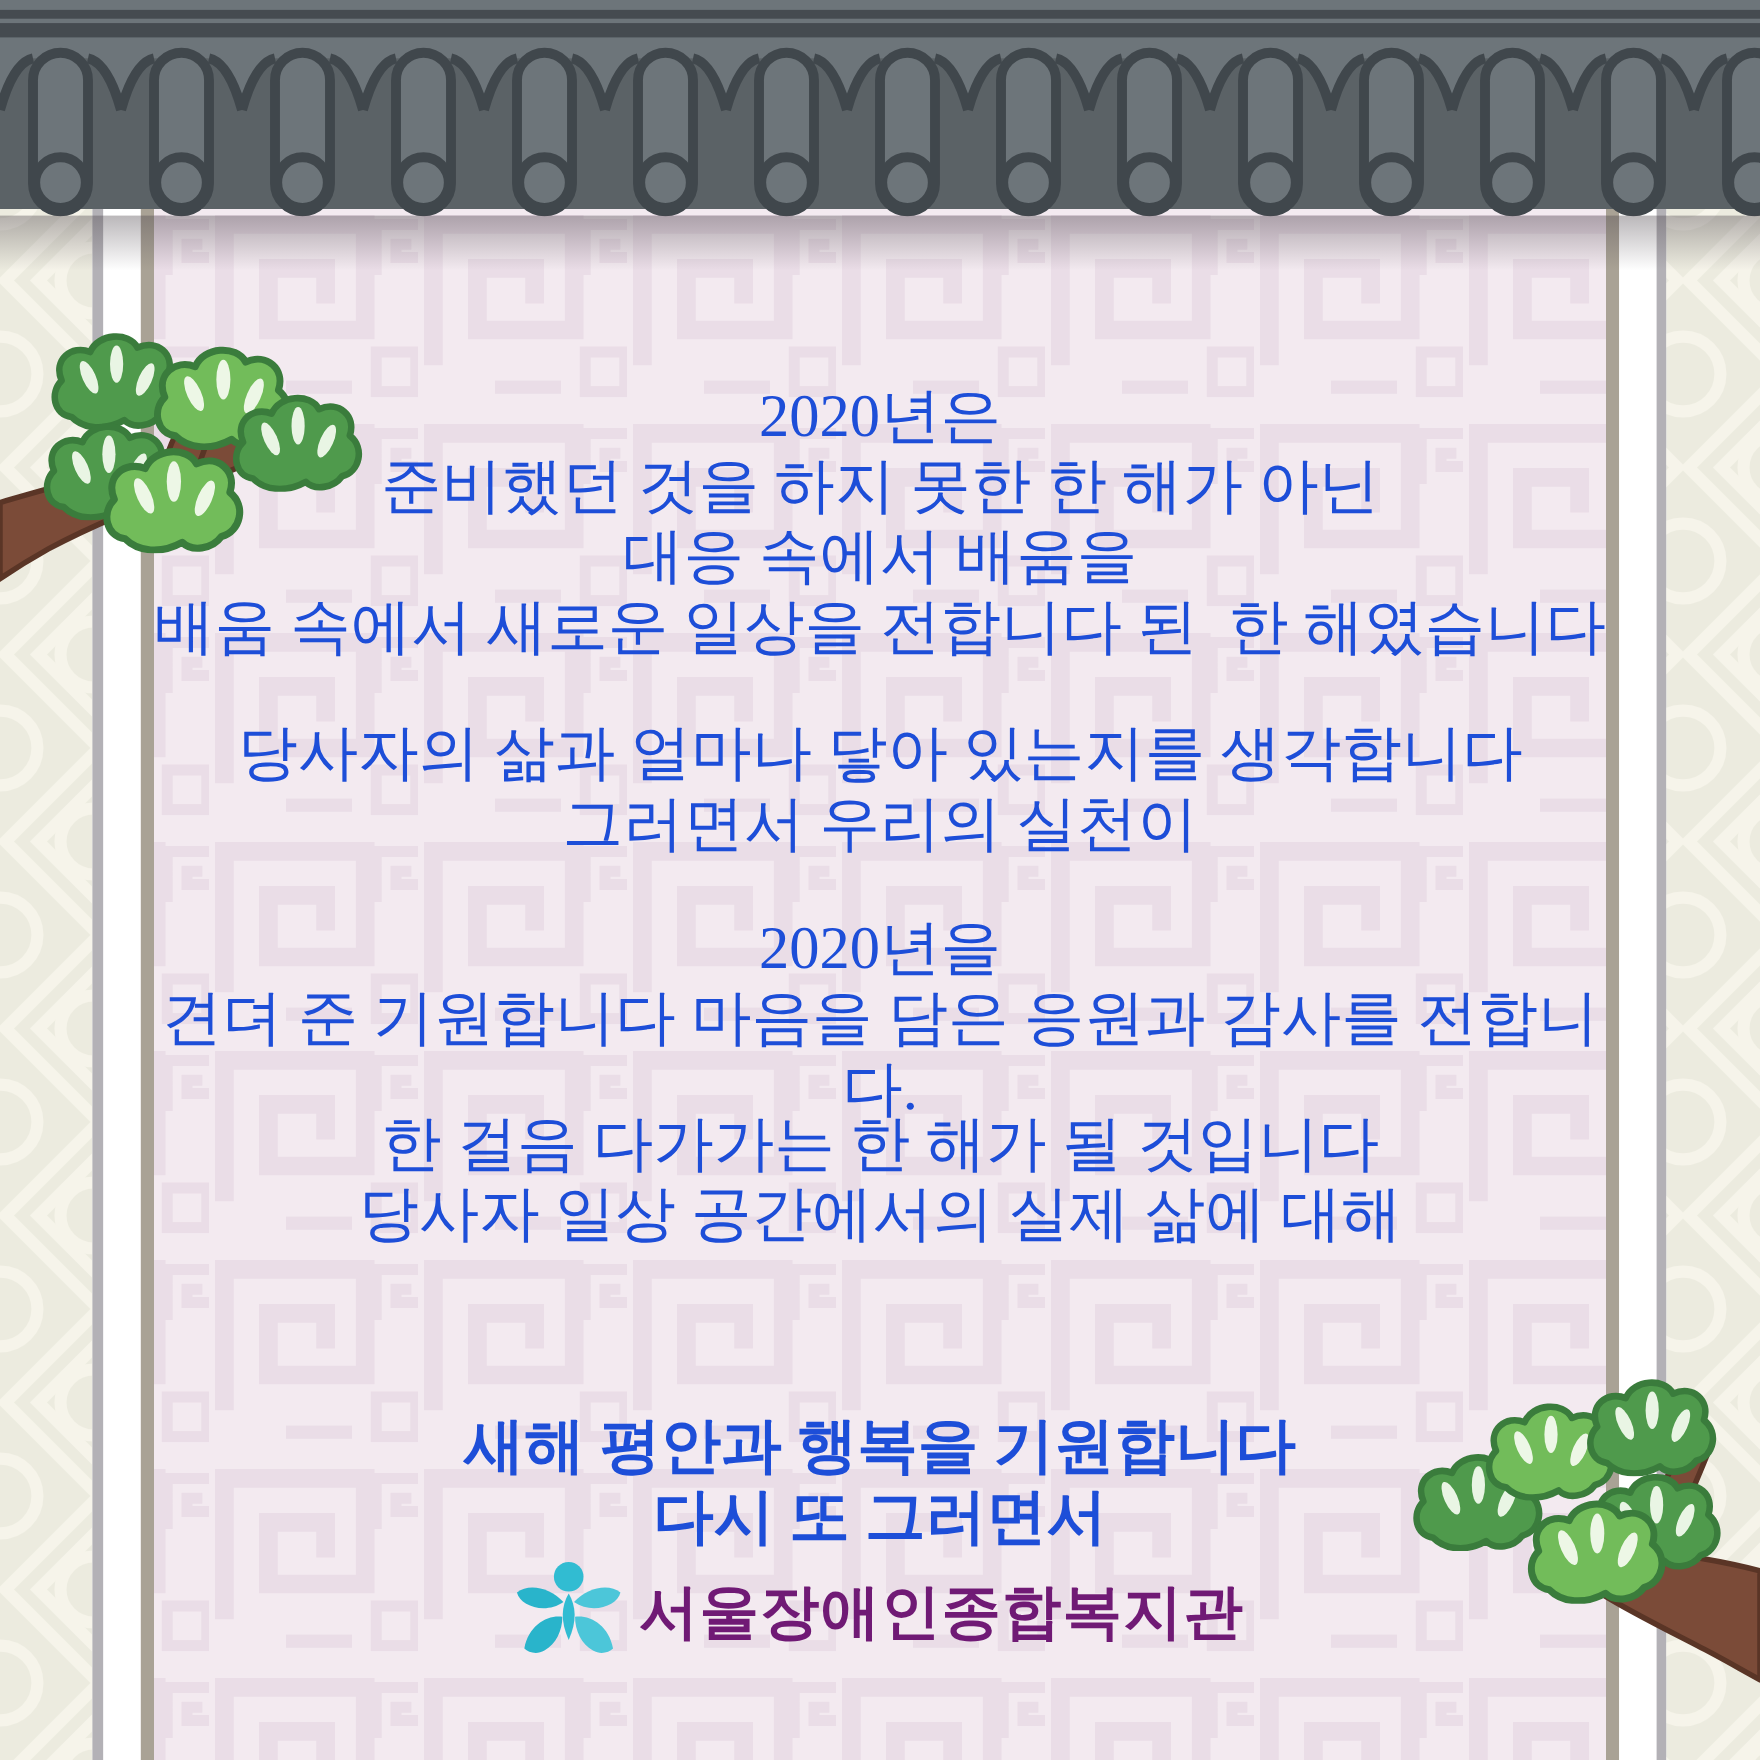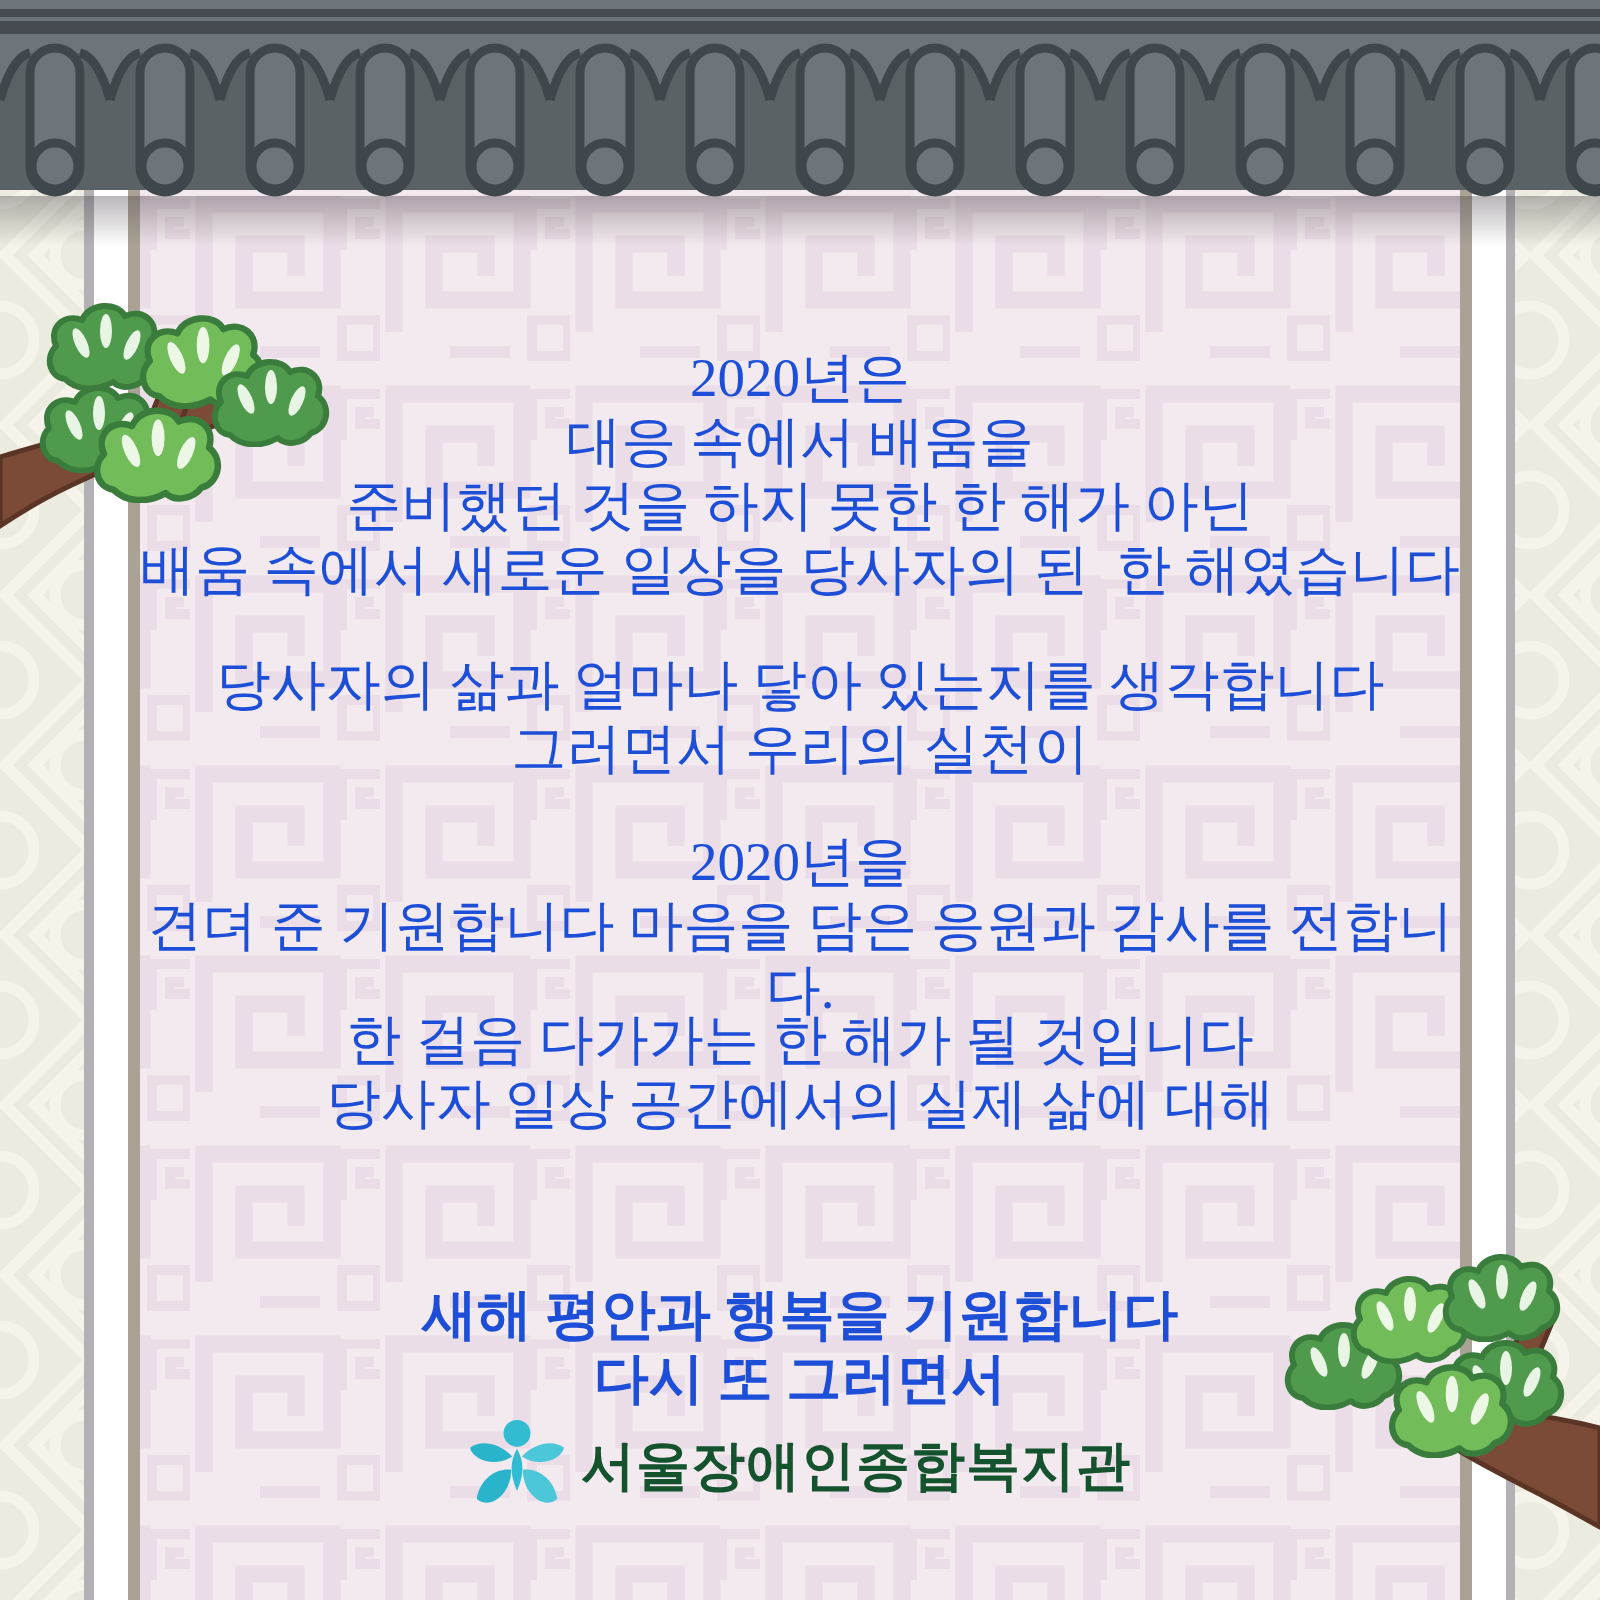--- a/index.html
+++ b/index.html
@@ -12,21 +12,21 @@
   #branch-tl{left:0;top:275px;}
   #branch-br{left:1255px;top:1232px;}
   .msg{position:absolute;left:140px;width:1320px;text-align:center;}
   .msg-line{font-family:"Liberation Serif","DejaVu Serif",serif;font-size:55px;
     line-height:64px;color:#1d4ed8;white-space:pre-wrap;}
   #block-1{top:346px;} #block-2{top:653px;} #block-3{top:830px;}
   #block-4{top:1008px;} #block-5{top:1283px;font-weight:bold;}
   #logo{position:absolute;left:140px;top:1418px;width:1320px;display:flex;
     justify-content:center;align-items:center;gap:16px;}
   #logo-text{font-family:"Liberation Sans","DejaVu Sans",sans-serif;font-weight:bold;
-    font-size:54px;color:#14532d;letter-spacing:1px;}
+    font-size:54px;color:#701a75;letter-spacing:1px;}
 </style>
 </head>
 <body>
 
 <div id="stage">
 
   <svg id="backdrop" class="layer" width="1600" height="1600" viewBox="0 0 1600 1600">
     <defs>
 
       <g id="key-big" fill="none" stroke="#e9dce6" stroke-width="17">
@@ -129,23 +129,23 @@
     <use href="#pine-dark" x="28" y="86" width="120" height="92"></use>
     <use href="#pine-light" x="94" y="40" width="120" height="92"></use>
     <use href="#pine-dark" x="186" y="18" width="120" height="92"></use>
     <use href="#pine-dark" x="190" y="104" width="120" height="92"></use>
     <use href="#pine-light" x="132" y="128" width="128" height="98"></use>
   </svg>
 
   <section>
     <div class="msg" id="block-1">
       <div class="msg-line">2020년은</div>
+      <div class="msg-line">준비했던 것을 하지 못한 한 해가 아닌</div>
       <div class="msg-line">대응 속에서 배움을</div>
-      <div class="msg-line">준비했던 것을 하지 못한 한 해가 아닌</div>
-      <div class="msg-line">배움 속에서 새로운 일상을 당사자의 된  한 해였습니다</div>
+      <div class="msg-line">배움 속에서 새로운 일상을 전합니다 된  한 해였습니다</div>
     </div>
     <div class="msg" id="block-2">
       <div class="msg-line">당사자의 삶과 얼마나 닿아 있는지를 생각합니다</div>
       <div class="msg-line">그러면서 우리의 실천이</div>
     </div>
     <div class="msg" id="block-3">
       <div class="msg-line">2020년을</div>
       <div class="msg-line">견뎌 준 기원합니다 마음을 담은 응원과 감사를 전합니다.</div>
     </div>
     <div class="msg" id="block-4">

